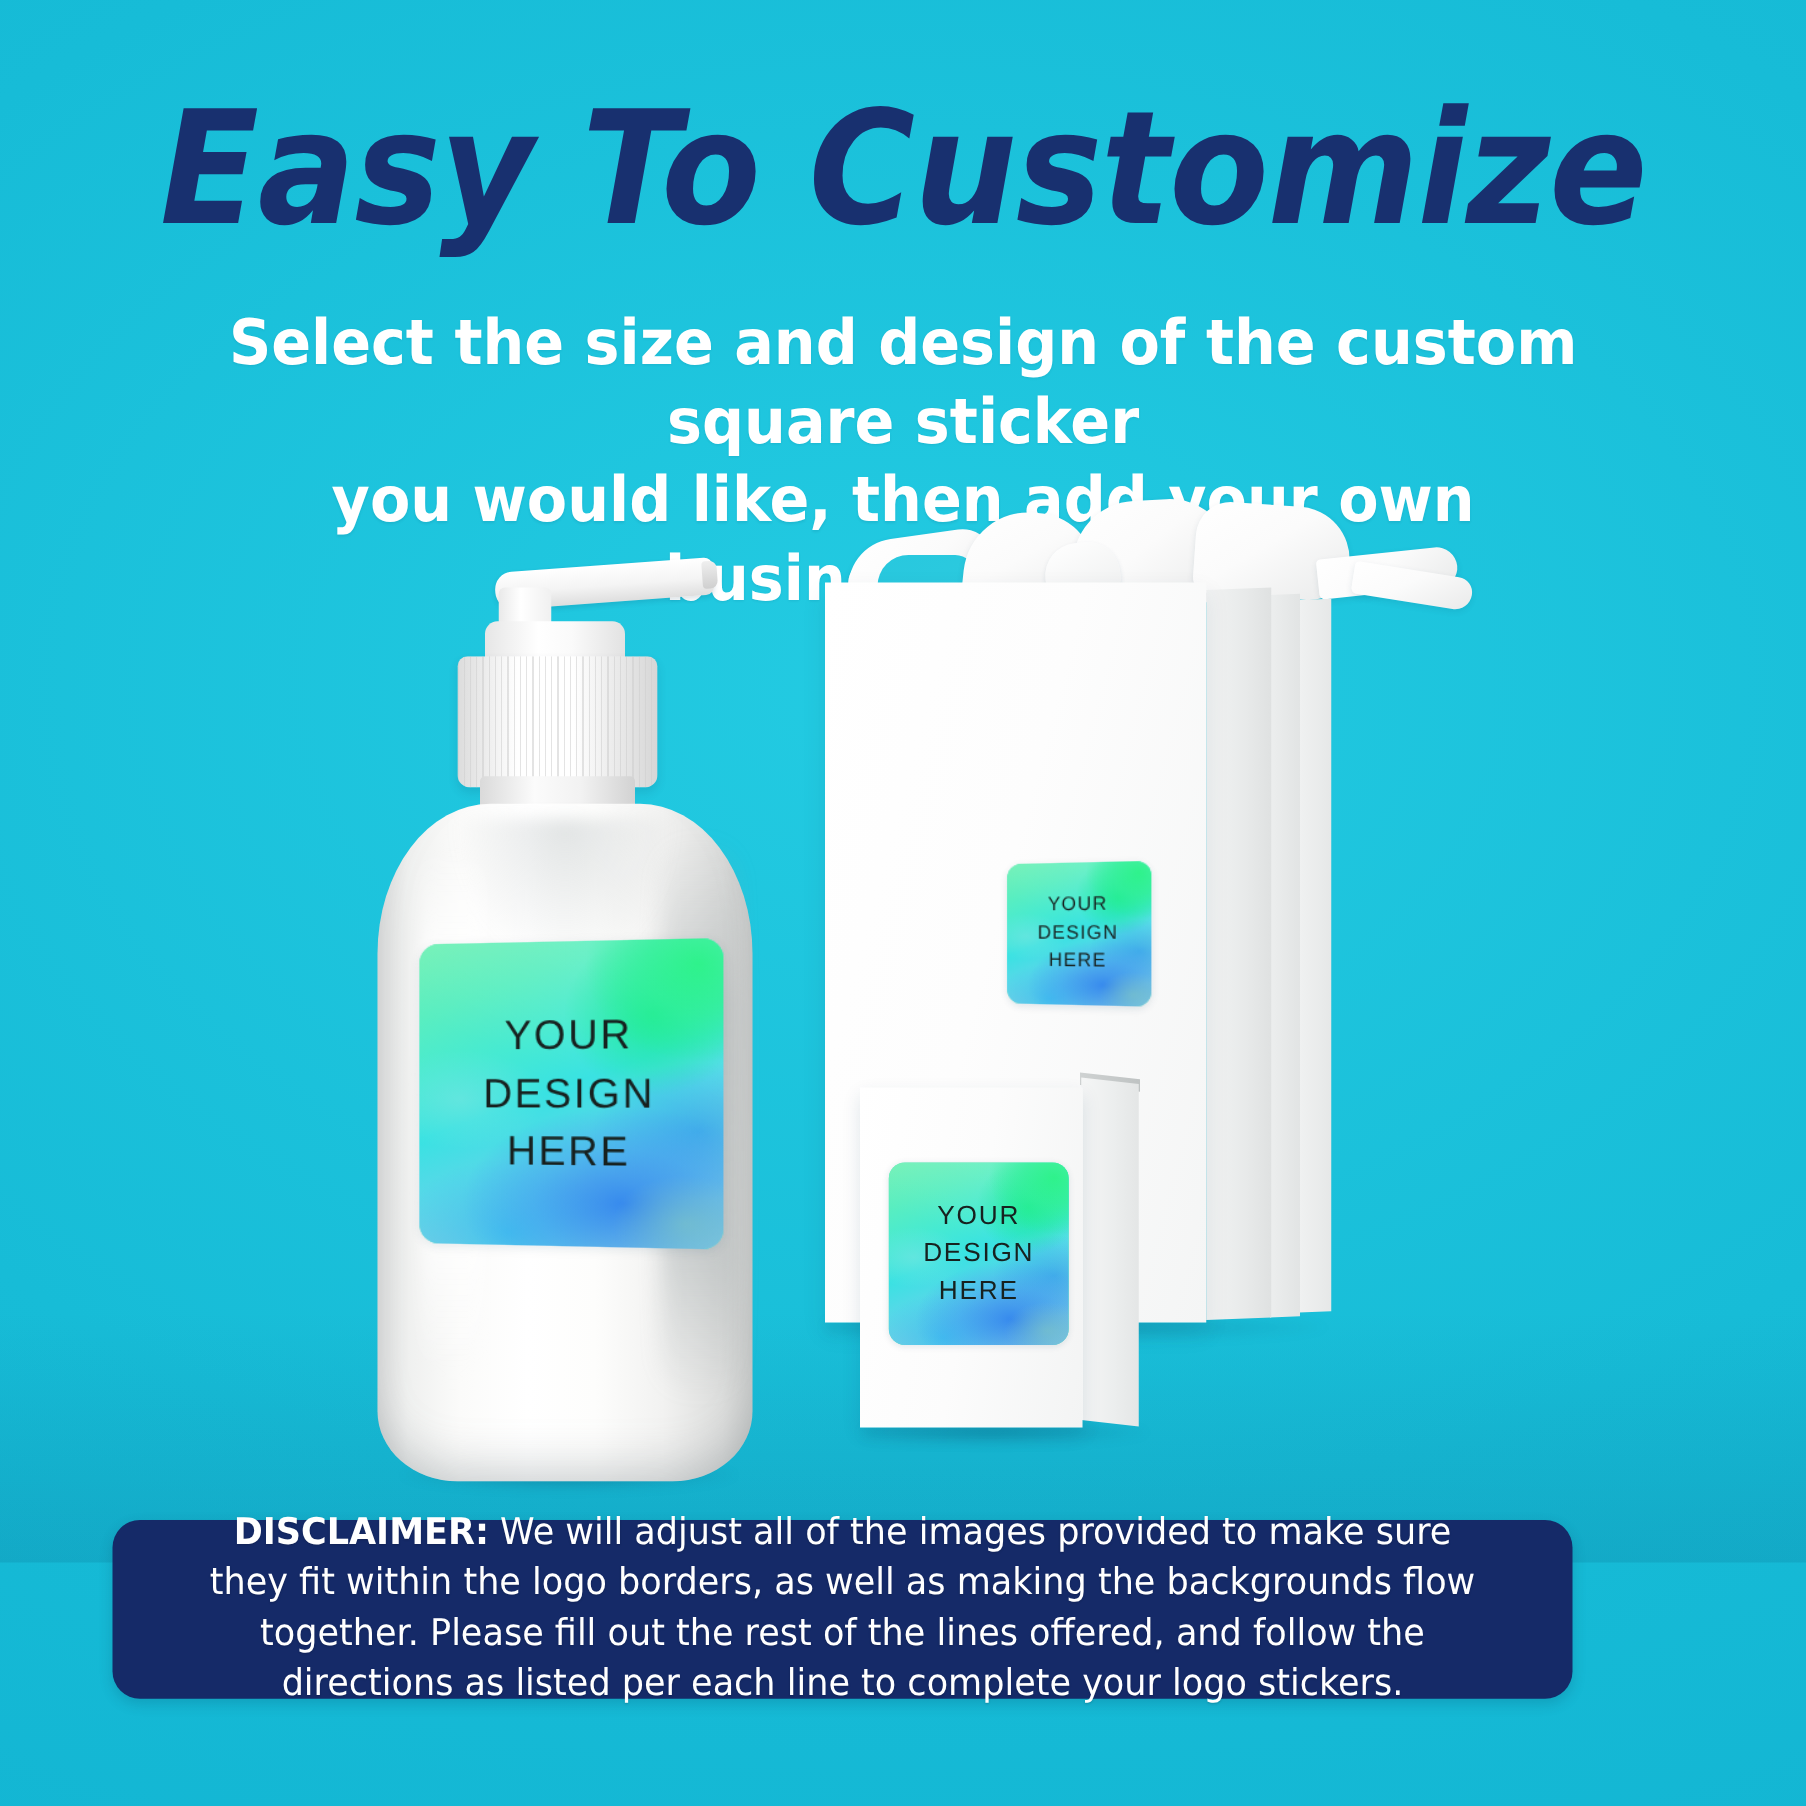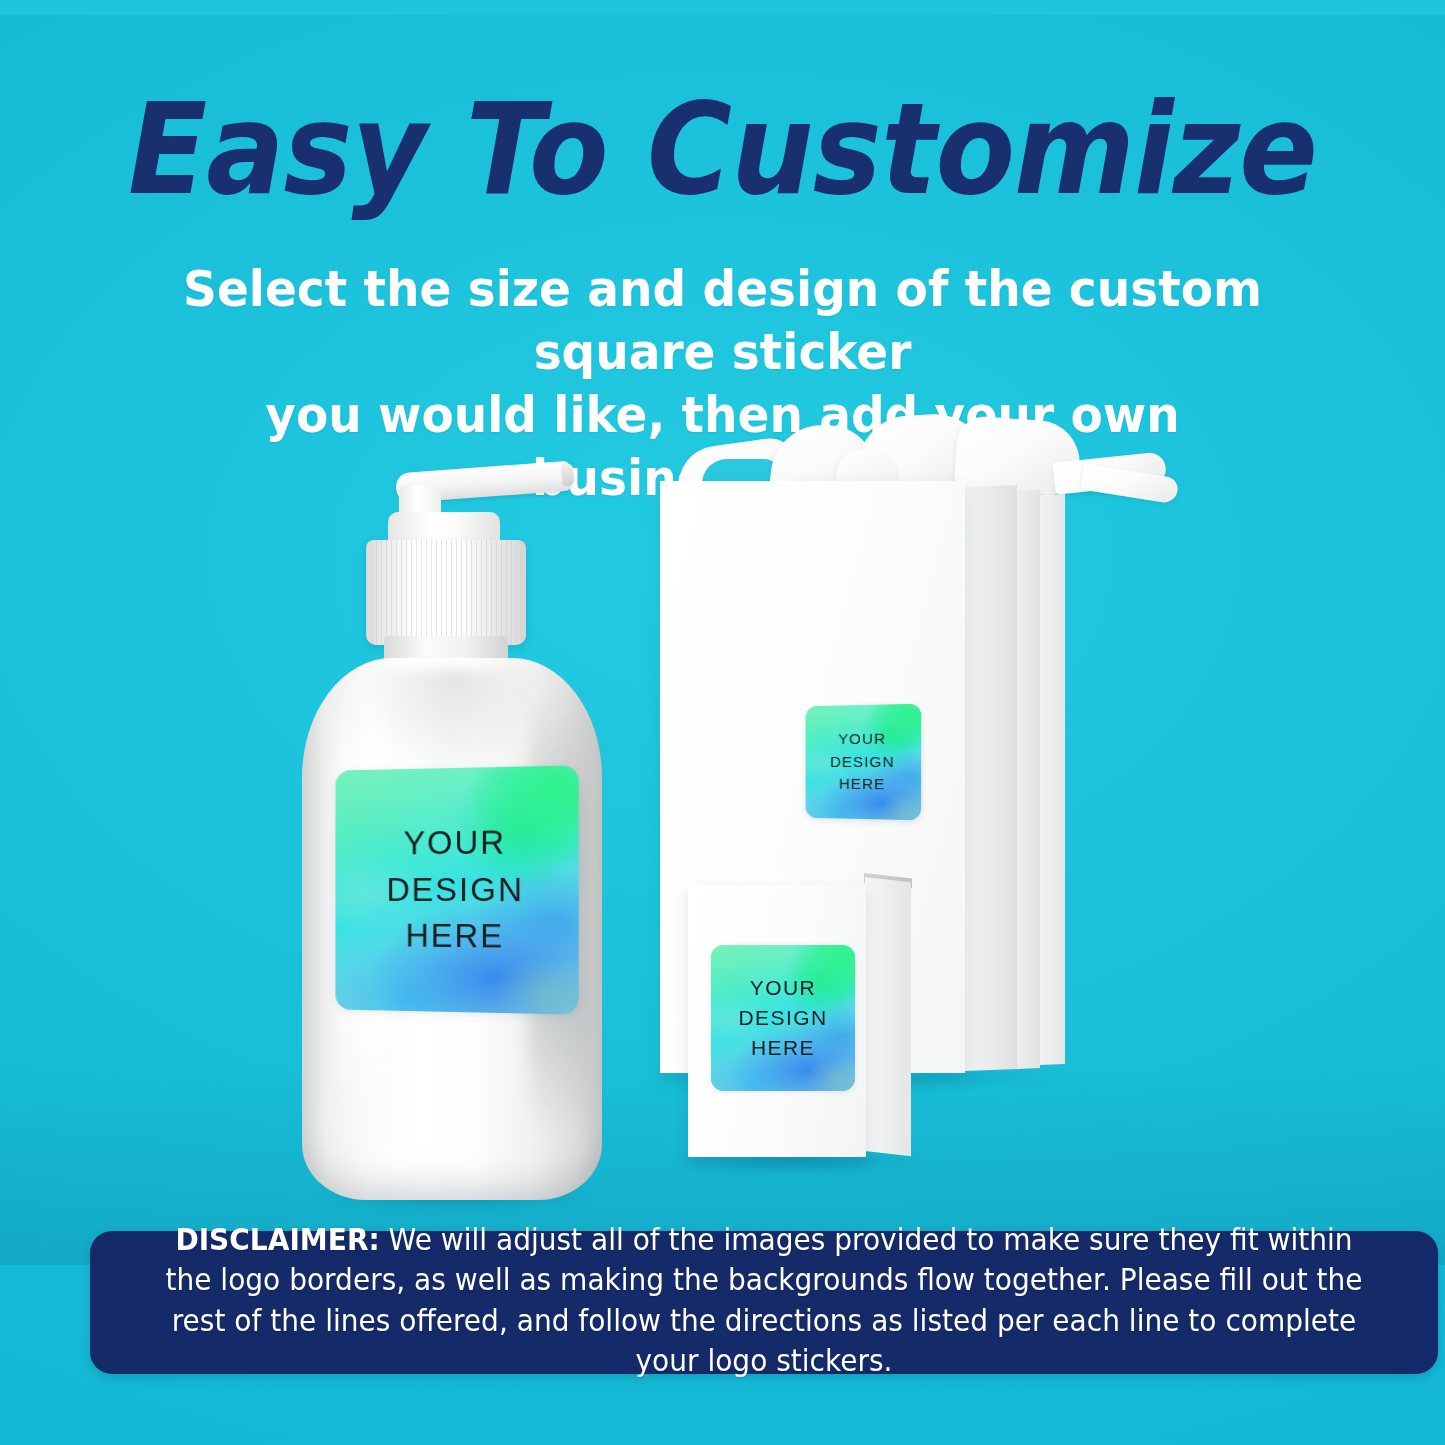--- a/index.html
+++ b/index.html
@@ -9,21 +9,20 @@
     background:#1ec3dc;
     position:relative;
   }
 
   
   .stage{
     position:absolute; inset:0;
     background:
       radial-gradient(ellipse 120% 80% at 50% 38%, #23cbe2 0%, #17bcd7 58%, #12b4d2 100%);
     overflow:hidden;
-    margin-top:15px;
   }
   .floor{
     position:absolute; left:0; right:0; top:1050px; height:200px;
     background:linear-gradient(180deg, rgba(10,120,150,0.00) 0%, rgba(8,110,145,0.12) 55%, rgba(8,105,140,0.20) 100%);
     pointer-events:none;
   }
 
   
   .headline{
     position:absolute; left:0; right:0; top:72px;
@@ -252,21 +251,21 @@
   }
   .sb-sticker{
     position:absolute; left:23px; top:74px; width:144px; height:146px;
     border-radius:13px;
     box-shadow:0 1px 5px rgba(0,60,90,0.10);
   }
   .sb-sticker .txt{ font-size:21px; line-height:1.42; letter-spacing:1.4px; }
 
   
   .disclaimer{
-    position:absolute; left:90px; top:1216px; width:1348px; height:143px;
+    position:absolute; left:90px; top:1216px; width:1168px; height:143px;
     background:#152a68;
     border-radius:22px;
     display:flex; align-items:center; justify-content:center;
     padding:6px 34px 10px 34px;
     box-shadow:0 4px 10px rgba(0,50,80,0.18);
   }
   .disclaimer p{
     color:#ffffff;
     font-family:"DejaVu Sans", sans-serif;
     font-size:29.5px;

